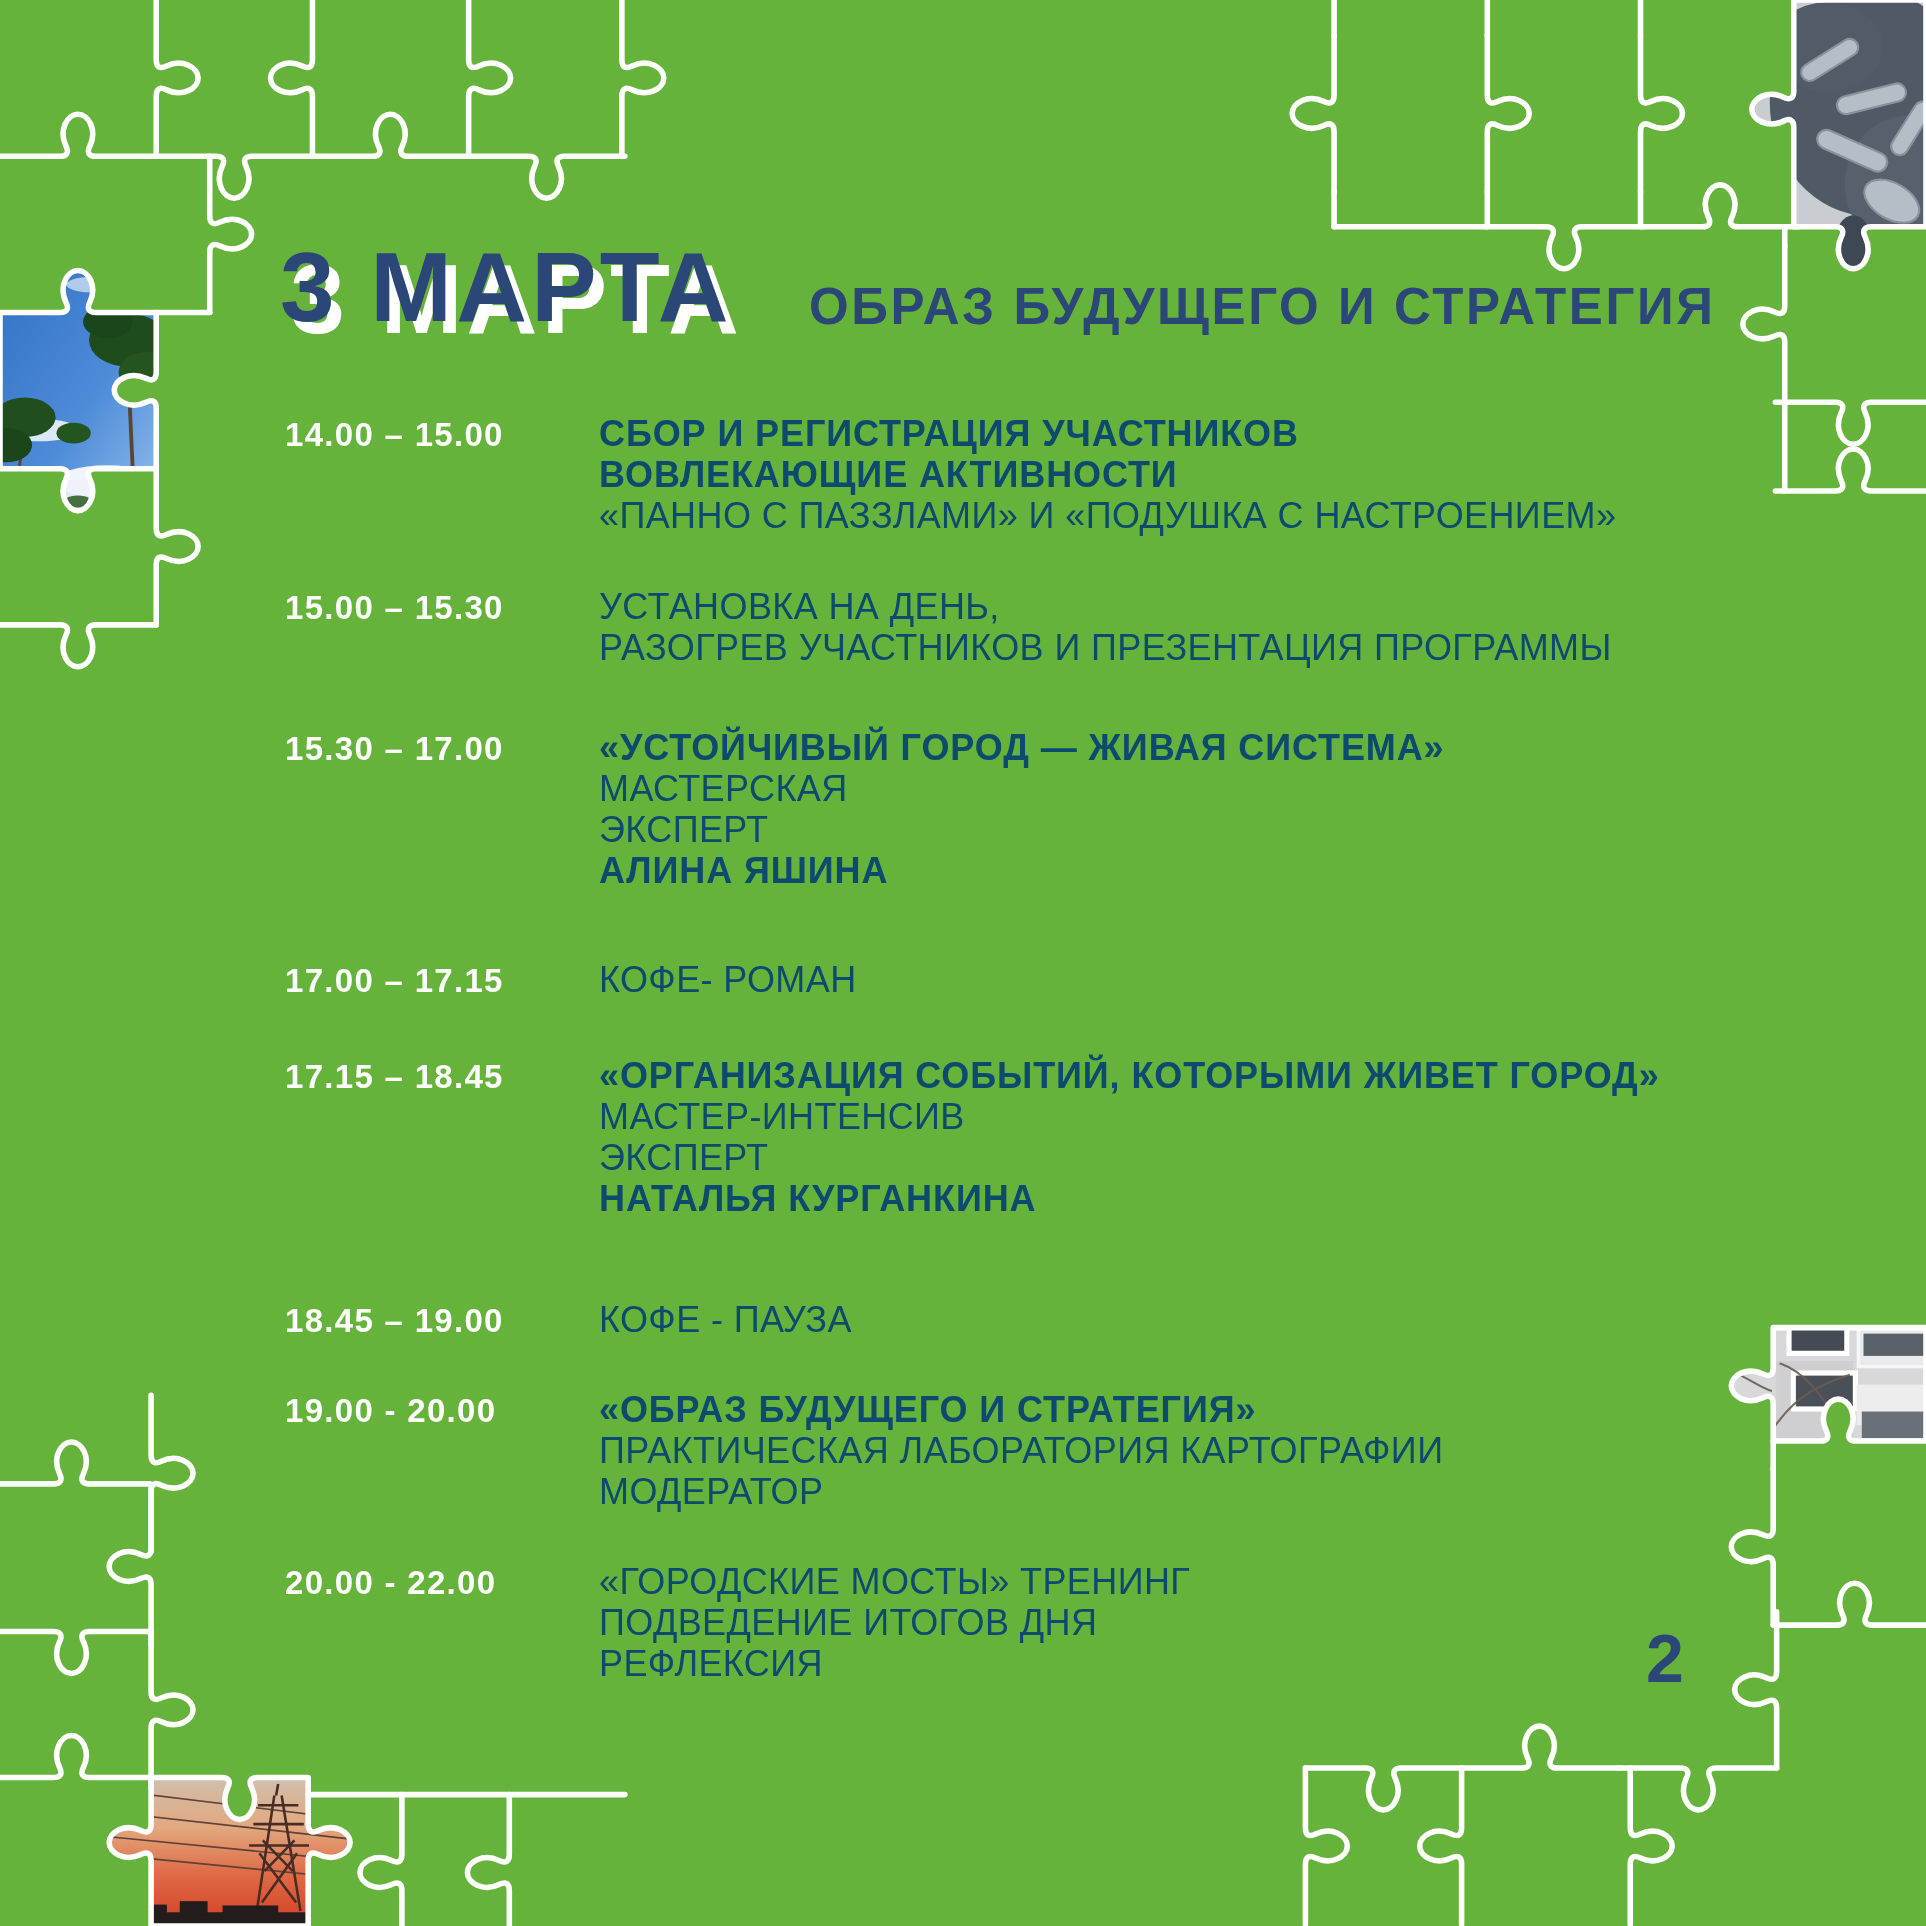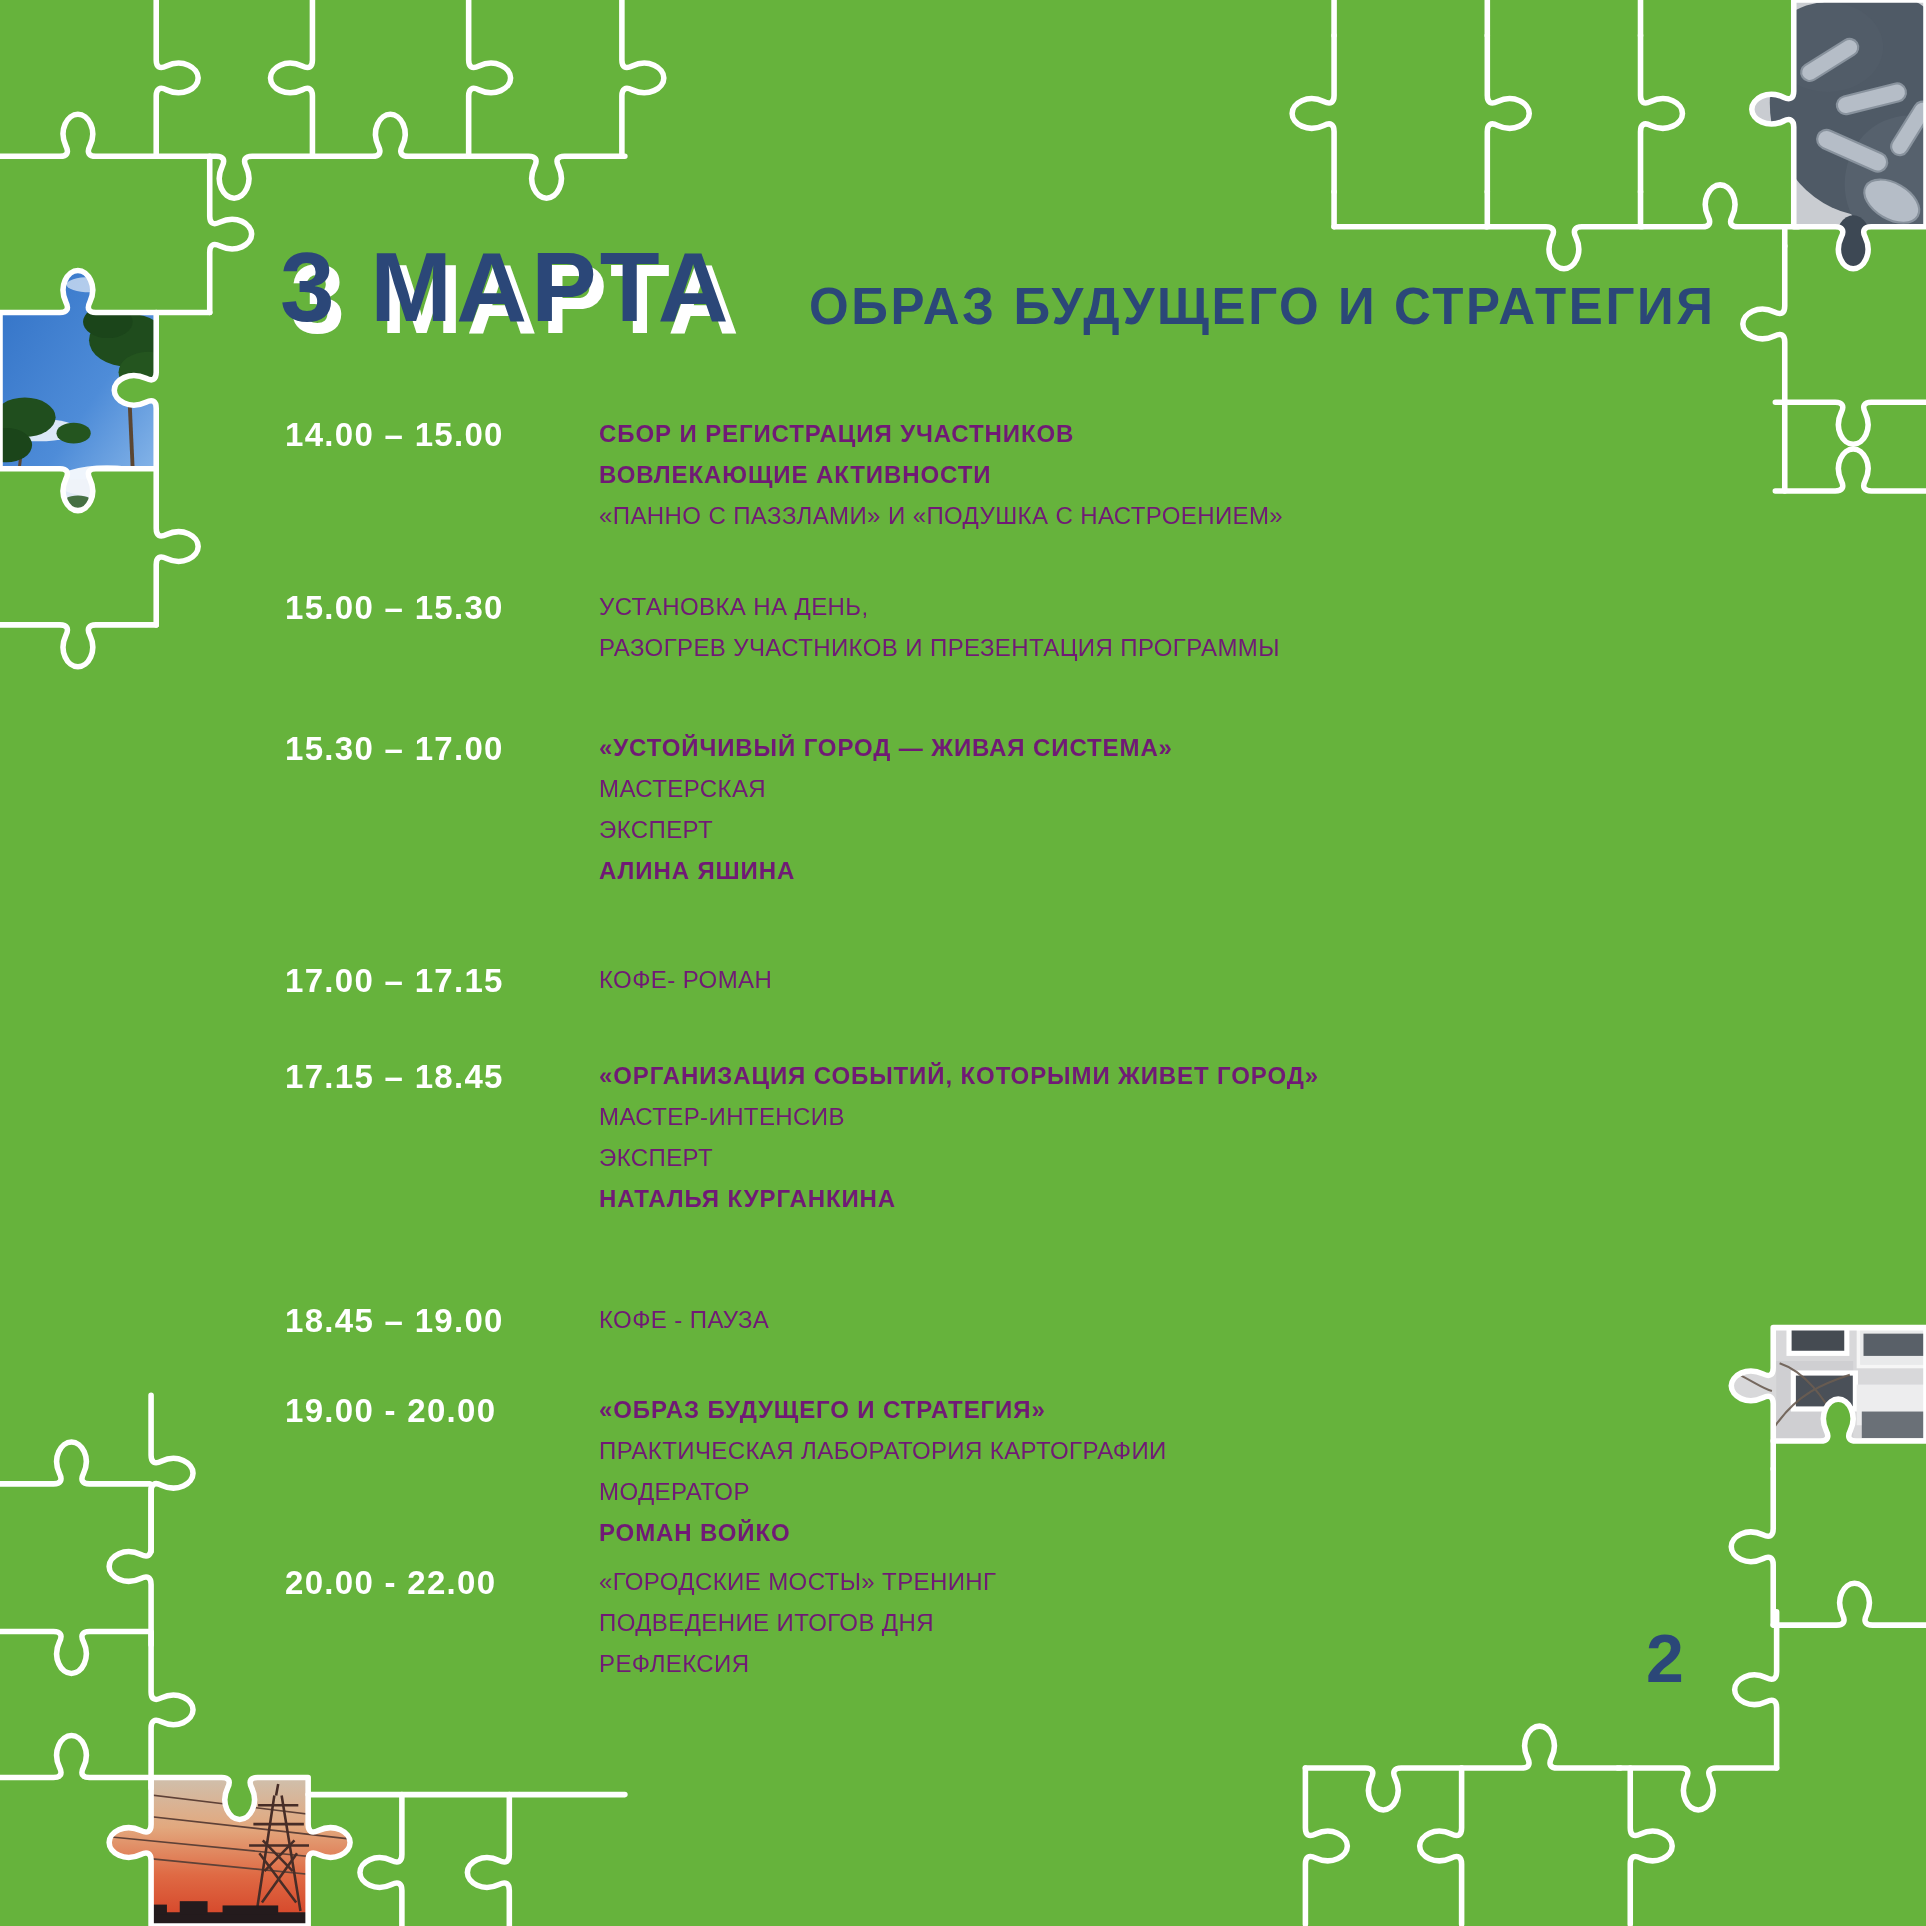--- a/index.html
+++ b/index.html
@@ -22,21 +22,21 @@
     letter-spacing:2.6px;white-space:nowrap;
   }
   .row{position:absolute;left:0;width:1926px;height:0;}
   .time{
     position:absolute;left:285px;top:3.4px;
     font-size:33px;font-weight:bold;color:#ffffff;
     letter-spacing:1.3px;white-space:nowrap;
   }
   .desc{position:absolute;left:599px;top:0;}
   .dline{
-    font-size:24px;color:#701a75;line-height:41px;
+    font-size:36px;color:#0c4a6e;line-height:41px;
     letter-spacing:0.4px;white-space:nowrap;
   }
   .dline.b{font-weight:bold;letter-spacing:0.9px;}
   .pagenum{
     position:absolute;left:1646px;top:1619px;
     font-size:68px;font-weight:bold;color:#2b4778;
   }
 </style>
 </head>
 <body>
@@ -255,21 +255,20 @@
       <div class="desc">
         <div class="dline">КОФЕ - ПАУЗА</div>
       </div>
     </div>
     <div class="row" style="top: 1389px;">
       <div class="time">19.00 - 20.00</div>
       <div class="desc">
         <div class="dline b">«ОБРАЗ БУДУЩЕГО И СТРАТЕГИЯ»</div>
         <div class="dline">ПРАКТИЧЕСКАЯ ЛАБОРАТОРИЯ КАРТОГРАФИИ</div>
         <div class="dline">МОДЕРАТОР</div>
-        <div class="dline b">РОМАН ВОЙКО</div>
       </div>
     </div>
     <div class="row" style="top: 1561px;">
       <div class="time">20.00 - 22.00</div>
       <div class="desc">
         <div class="dline">«ГОРОДСКИЕ МОСТЫ» ТРЕНИНГ</div>
         <div class="dline">ПОДВЕДЕНИЕ ИТОГОВ ДНЯ</div>
         <div class="dline">РЕФЛЕКСИЯ</div>
       </div>
     </div>

